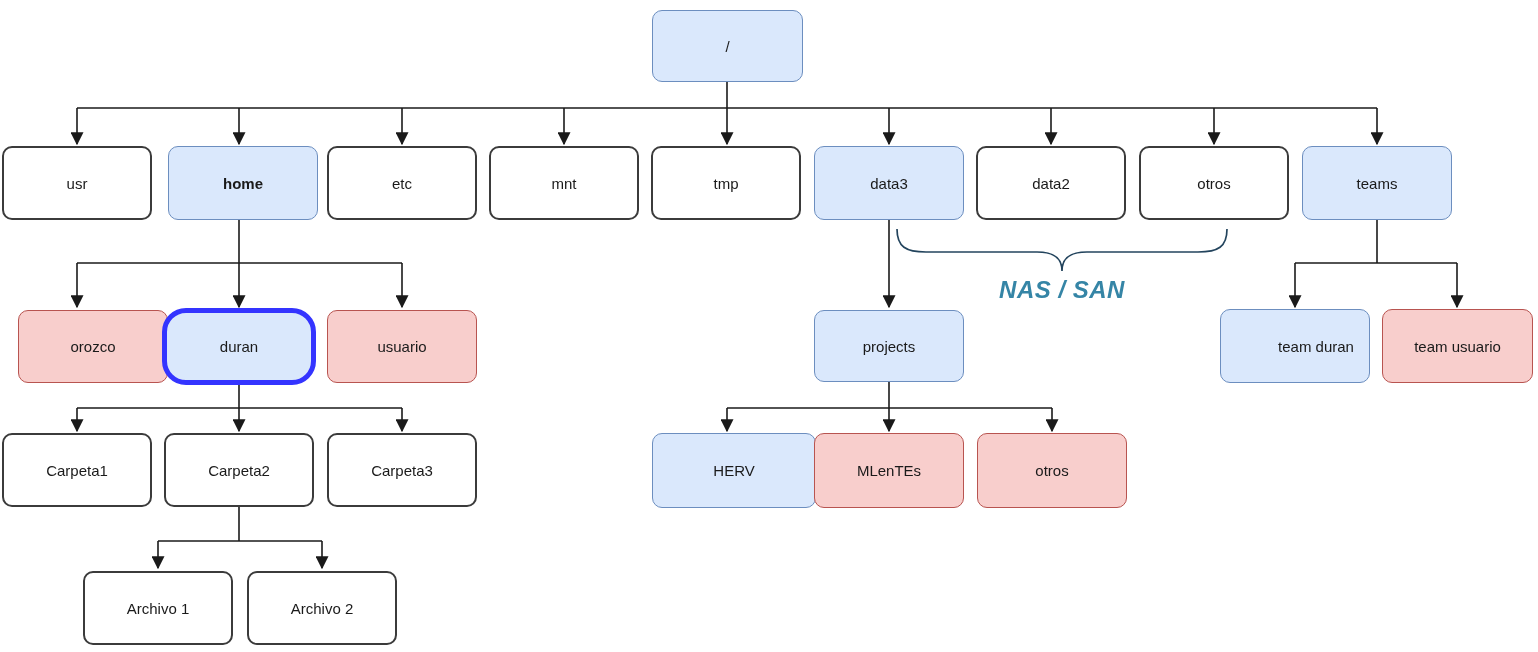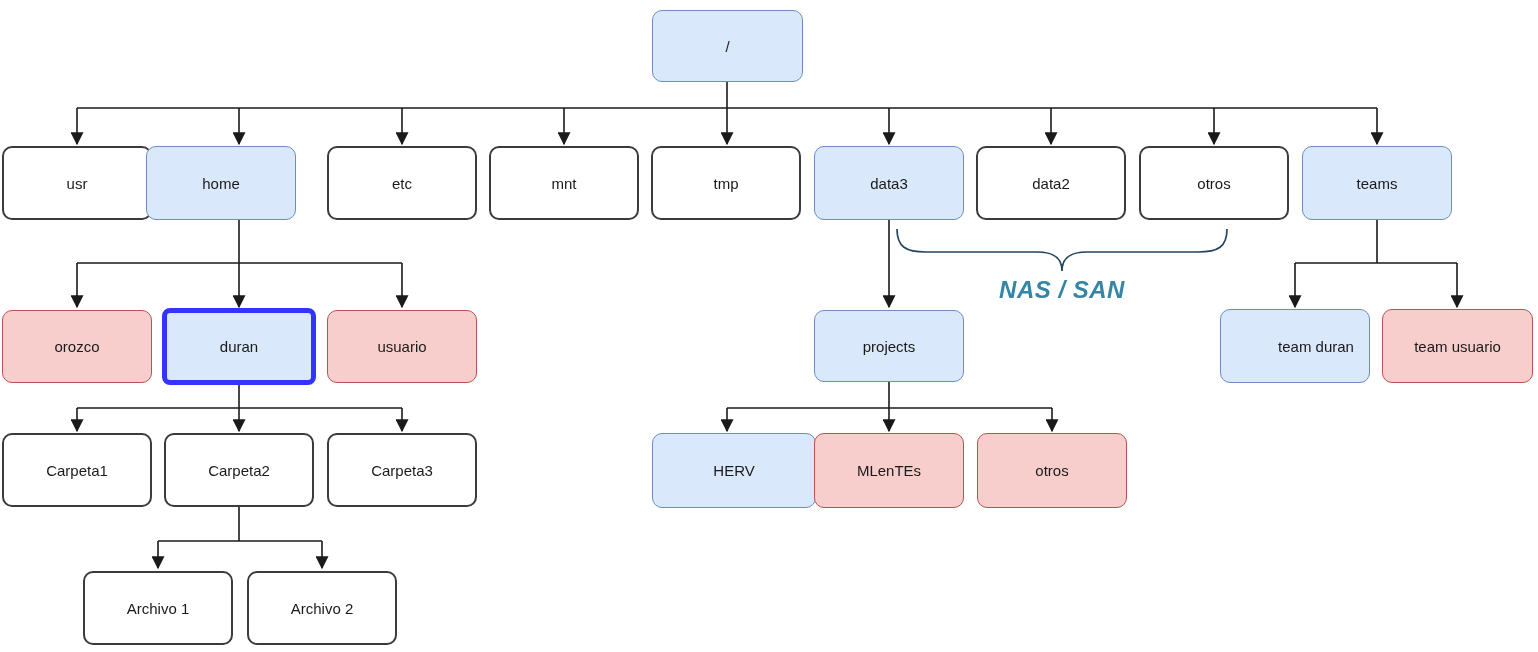--- a/index.html
+++ b/index.html
@@ -11,21 +11,21 @@
   .edge { stroke:#1a1a1a; stroke-width:1.6; fill:none; }
   .brace { stroke:var(--brace,#23445d); stroke-width:1.7; fill:none; }
   .node {
     position:absolute; box-sizing:border-box; border-radius:10px;
     display:flex; align-items:center; justify-content:center;
     font-size:15px; color:#1a1a1a; background:var(--plain-fill,#ffffff);
     border:2px solid var(--plain-stroke,#3b3b3b); cursor:default;
   }
   .node.blue { background:var(--blue-fill,#dae8fc); border:1.6px solid var(--blue-stroke,#6c8ebf); }
   .node.red  { background:var(--red-fill,#f8cecc);  border:1.6px solid var(--red-stroke,#b85450); }
-  .node.selected { border:5.5px solid var(--selection,#3434ff); border-radius:8px; }
+  .node.selected { border:5.5px solid var(--selection,#3434ff); border-radius:24px; }
   .annotation-label {
     position:absolute; left:962px; top:276px; width:200px; text-align:center;
     font-size:24px; font-weight:bold; font-style:italic;
     color:var(--annotation-text,#3585a6); letter-spacing:0.5px;
   }
 </style>
 </head>
 <body>
 
 <div class="canvas">
@@ -97,21 +97,21 @@
              C1062 257 1071 252 1087 252 L1198 252 C1218 252 1227 247 1227 229"></path>
   </svg>
 
   <div class="node blue" style="left:652px; top:10px;  width:151px; height:72px;">
       <span>/</span>
     </div>
 
   <div class="node" style="left:2px;    top:146px; width:150px; height:74px;">
       <span>usr</span>
     </div>
-  <div class="node blue" style="left:146px;  top:146px; width:150px; height:74px;">
+  <div class="node blue" style="left:168px;  top:146px; width:150px; height:74px;font-weight:bold;">
       <span>home</span>
     </div>
   <div class="node" style="left:327px;  top:146px; width:150px; height:74px;">
       <span>etc</span>
     </div>
   <div class="node" style="left:489px;  top:146px; width:150px; height:74px;">
       <span>mnt</span>
     </div>
   <div class="node" style="left:651px;  top:146px; width:150px; height:74px;">
       <span>tmp</span>
@@ -122,21 +122,21 @@
   <div class="node" style="left:976px;  top:146px; width:150px; height:74px;text-align:center;">
       <span>data2</span>
     </div>
   <div class="node" style="left:1139px; top:146px; width:150px; height:74px;">
       <span>otros</span>
     </div>
   <div class="node blue" style="left:1302px; top:146px; width:150px; height:74px;">
       <span>teams</span>
     </div>
 
-  <div class="node red" style="left:2px;   top:310px; width:150px; height:73px;">
+  <div class="node red" style="left:18px;   top:310px; width:150px; height:73px;">
       <span>orozco</span>
     </div>
   <div class="node blue selected" style="left:162px; top:308px; width:154px; height:77px;">
       <span>duran</span>
     </div>
   <div class="node red" style="left:327px; top:310px; width:150px; height:73px;">
       <span>usuario</span>
     </div>
 
   <div class="node blue" style="left:814px;  top:310px; width:150px; height:72px;">

